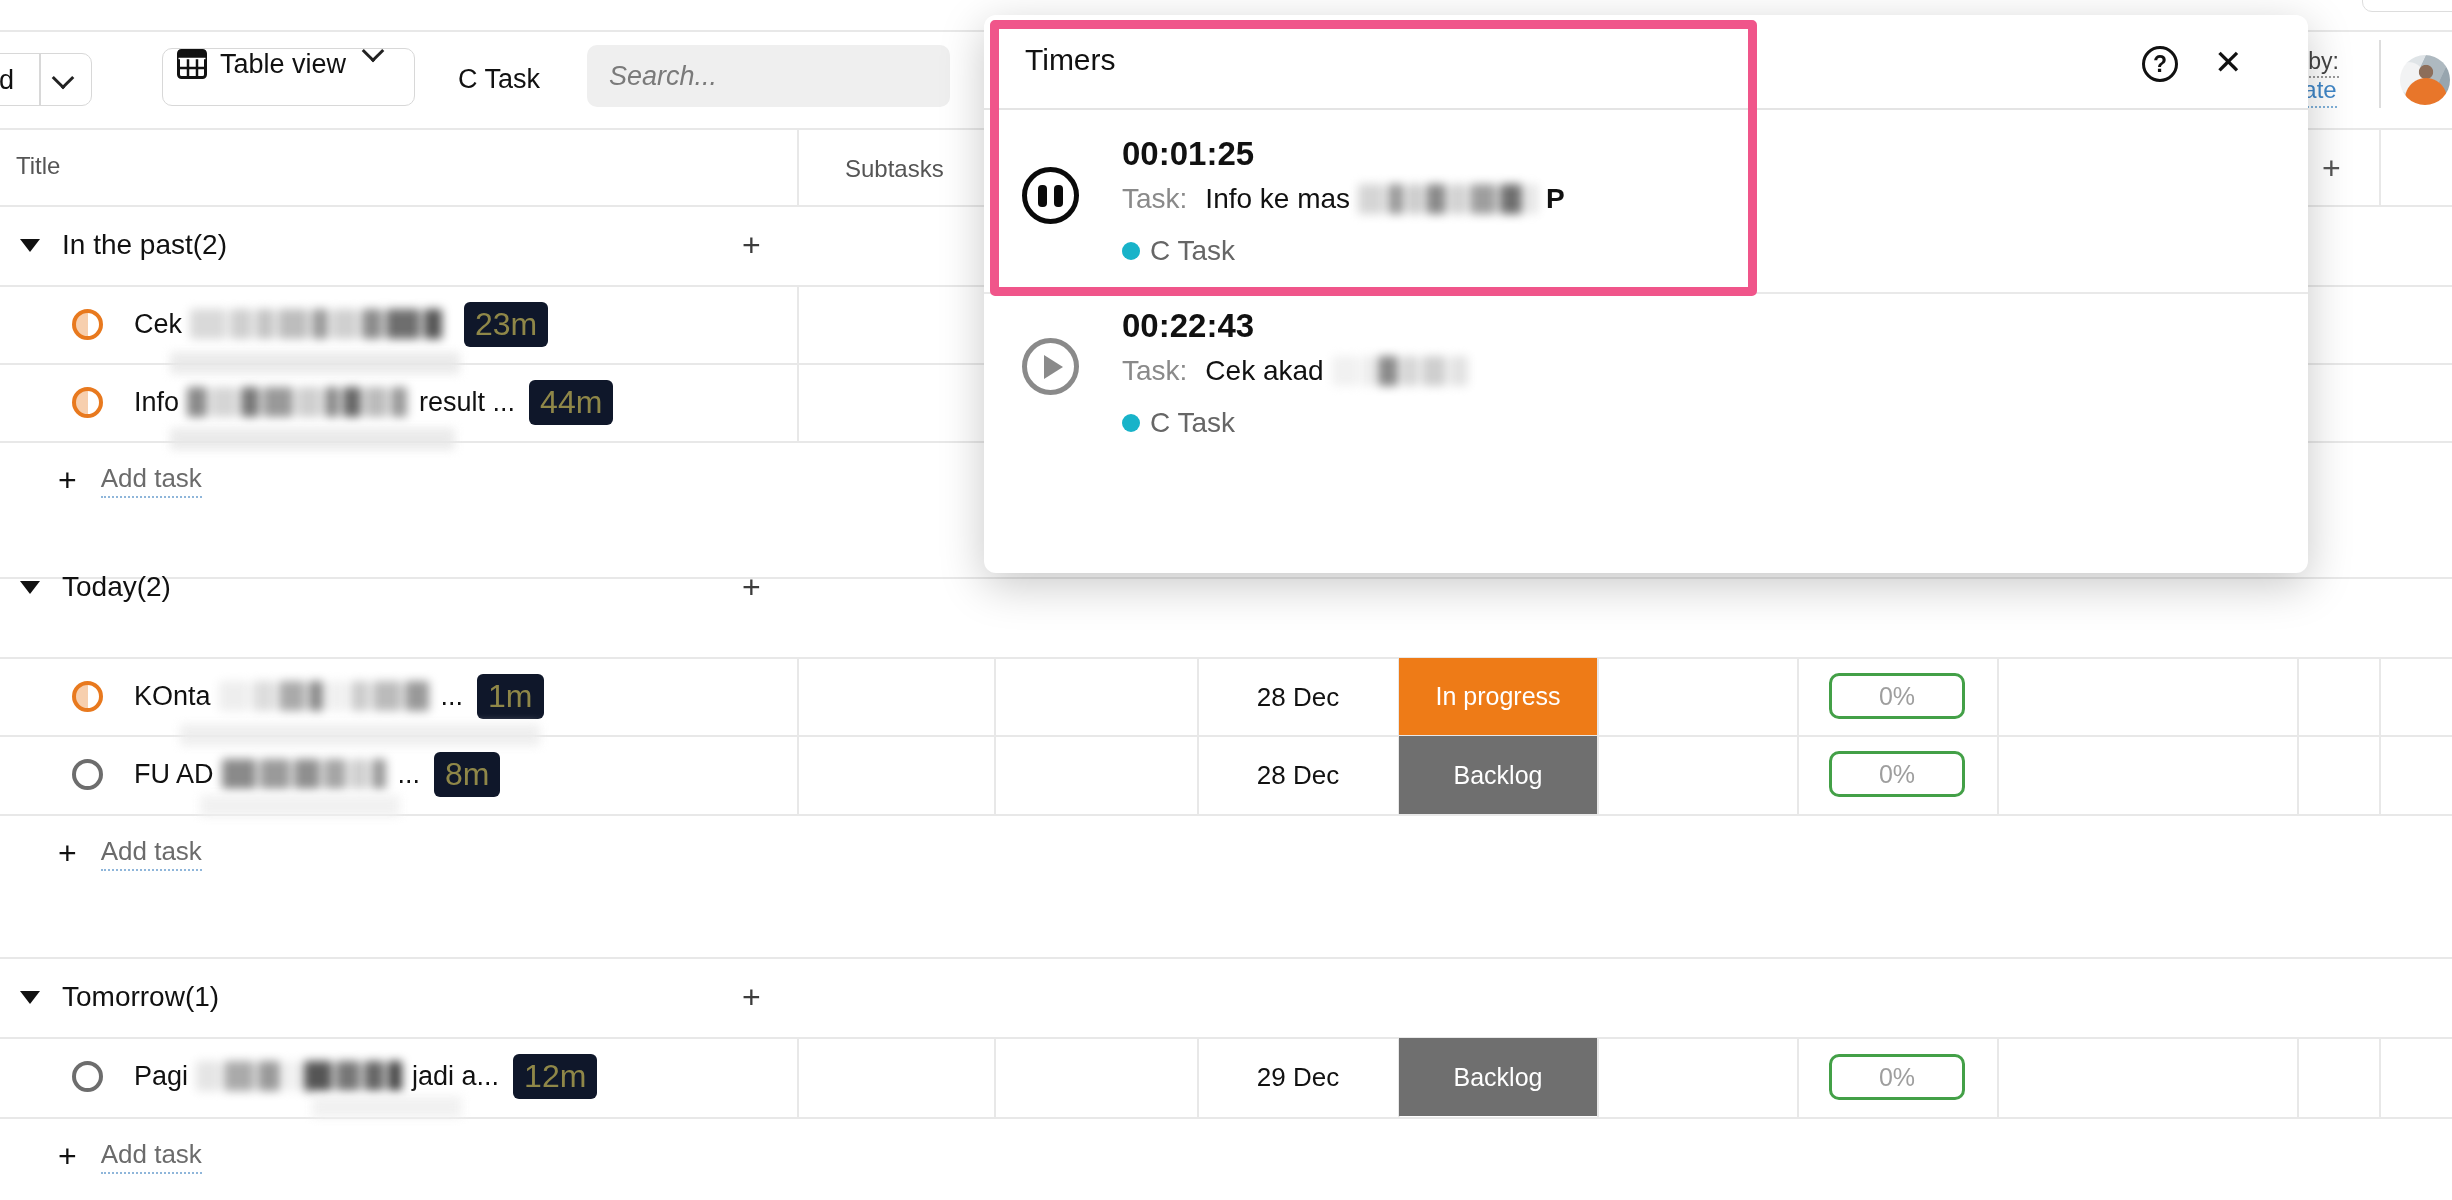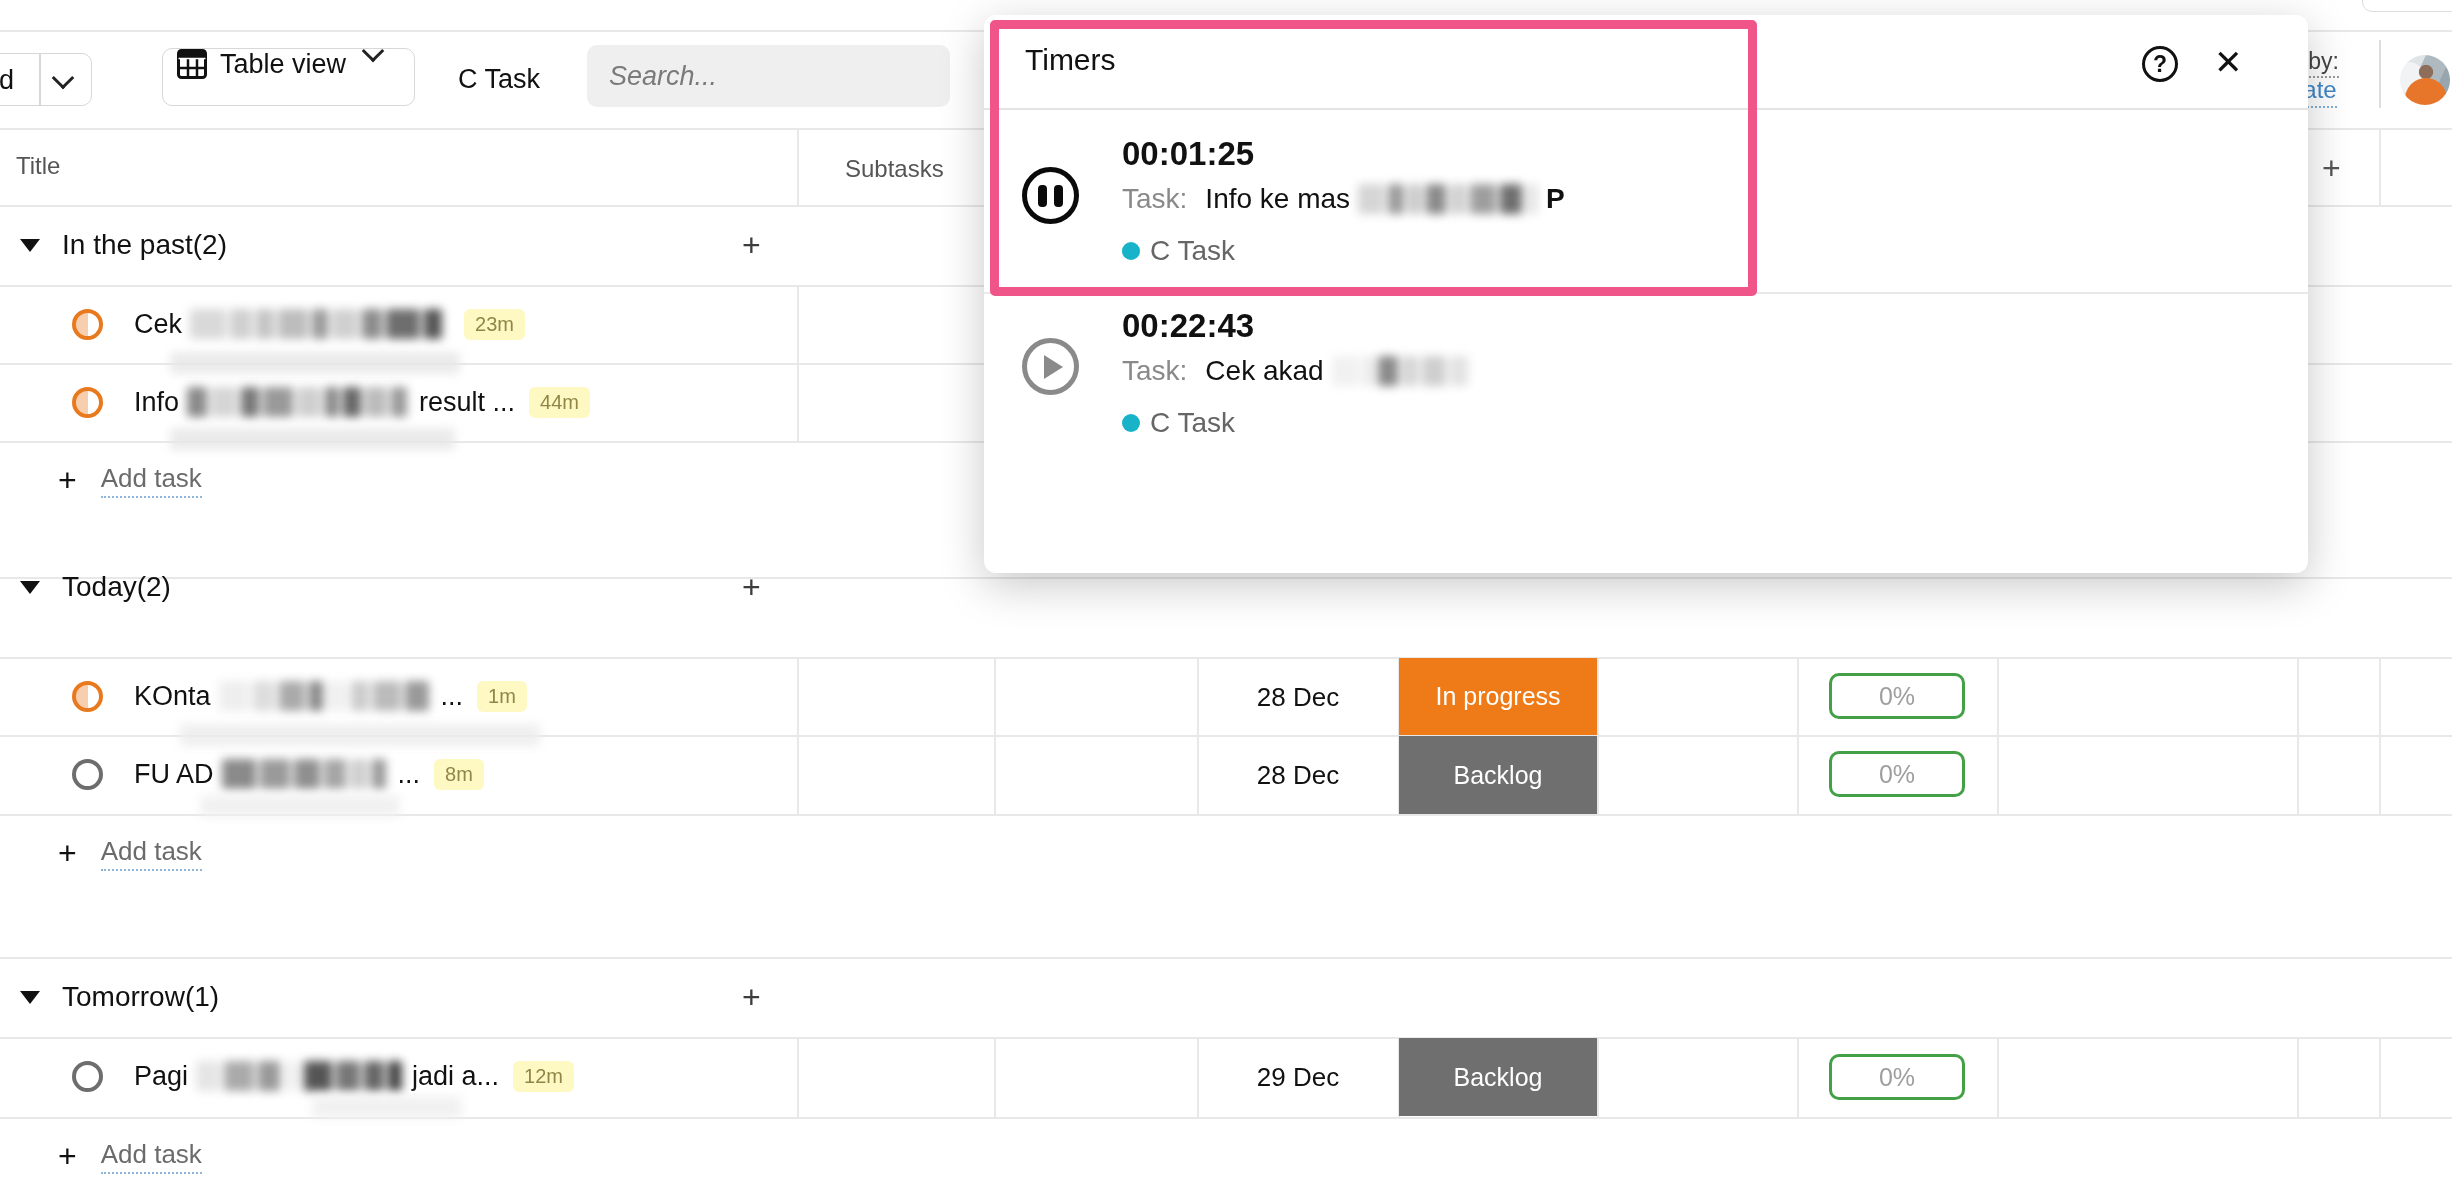--- a/index.html
+++ b/index.html
@@ -25,21 +25,21 @@
   .group-label{font-size:28px;font-weight:500;color:#111;margin-left:22px;}
   .group-plus{position:absolute;left:742px;font-size:32px;color:#3c3c3c;font-weight:400;}
   .task-row{position:absolute;left:0;width:2452px;height:78px;display:flex;align-items:center;}
   .status-ico{width:31px;height:31px;border-radius:50%;box-sizing:border-box;margin-left:72px;flex:none;}
   .ico-half-orange{border:4px solid #e8791e;background:linear-gradient(90deg,#f7cfae 0 50%,#fff 50% 100%);}
   .ico-gray-ring{border:4px solid #6d6d6d;background:#fff;}
   .task-title{font-size:27px;color:#111;margin-left:31px;white-space:nowrap;}
   .blur-strip{display:inline-flex;gap:4px;align-items:center;vertical-align:middle;filter:blur(5px);margin:0 8px;}
   .blur-strip i{display:inline-block;height:30px;border-radius:2px;}
   .blur2{position:absolute;height:22px;background:#e7e7e7;filter:blur(5px);opacity:.85;border-radius:3px;}
-  .dur-badge{background:#fef9c3;color:#8f8748;font-size:20px;padding:4px 11px;border-radius:6px;margin-left:14px;white-space:nowrap;}
+  .dur-badge{background:#0f172a;color:#8f8748;font-size:32px;padding:4px 11px;border-radius:6px;margin-left:14px;white-space:nowrap;}
   .addtask-row{position:absolute;display:flex;align-items:center;}
   .addtask-plus{font-size:32px;color:#111;font-weight:400;}
   .addtask-label{font-size:26px;color:#6b6b6b;margin-left:24px;border-bottom:2px dotted #8fb6da;padding-bottom:2px;}
   .date-cell{position:absolute;left:1198px;width:200px;text-align:center;font-size:26px;color:#111;}
   .status-cell{position:absolute;left:1399px;width:198px;display:flex;align-items:center;justify-content:center;color:#fff;font-size:25px;font-weight:500;z-index:2;}
   .progress-badge{position:absolute;left:1829px;width:136px;height:46px;border:3px solid #43a047;border-radius:10px;box-sizing:border-box;display:flex;align-items:center;justify-content:center;font-size:25px;color:#9e9e9e;background:#fff;}
   
   .panel{position:absolute;left:984px;top:15px;width:1296px;height:558px;background:#fff;border-radius:12px;box-shadow:0 12px 45px rgba(0,0,0,.22);z-index:50;padding-left:28px;}
   .panel-title{position:absolute;left:41px;top:28px;font-size:30px;font-weight:500;color:#111;}
   .panel-divider{position:absolute;left:0;top:93px;width:100%;height:1.5px;background:#e4e4e4;}

